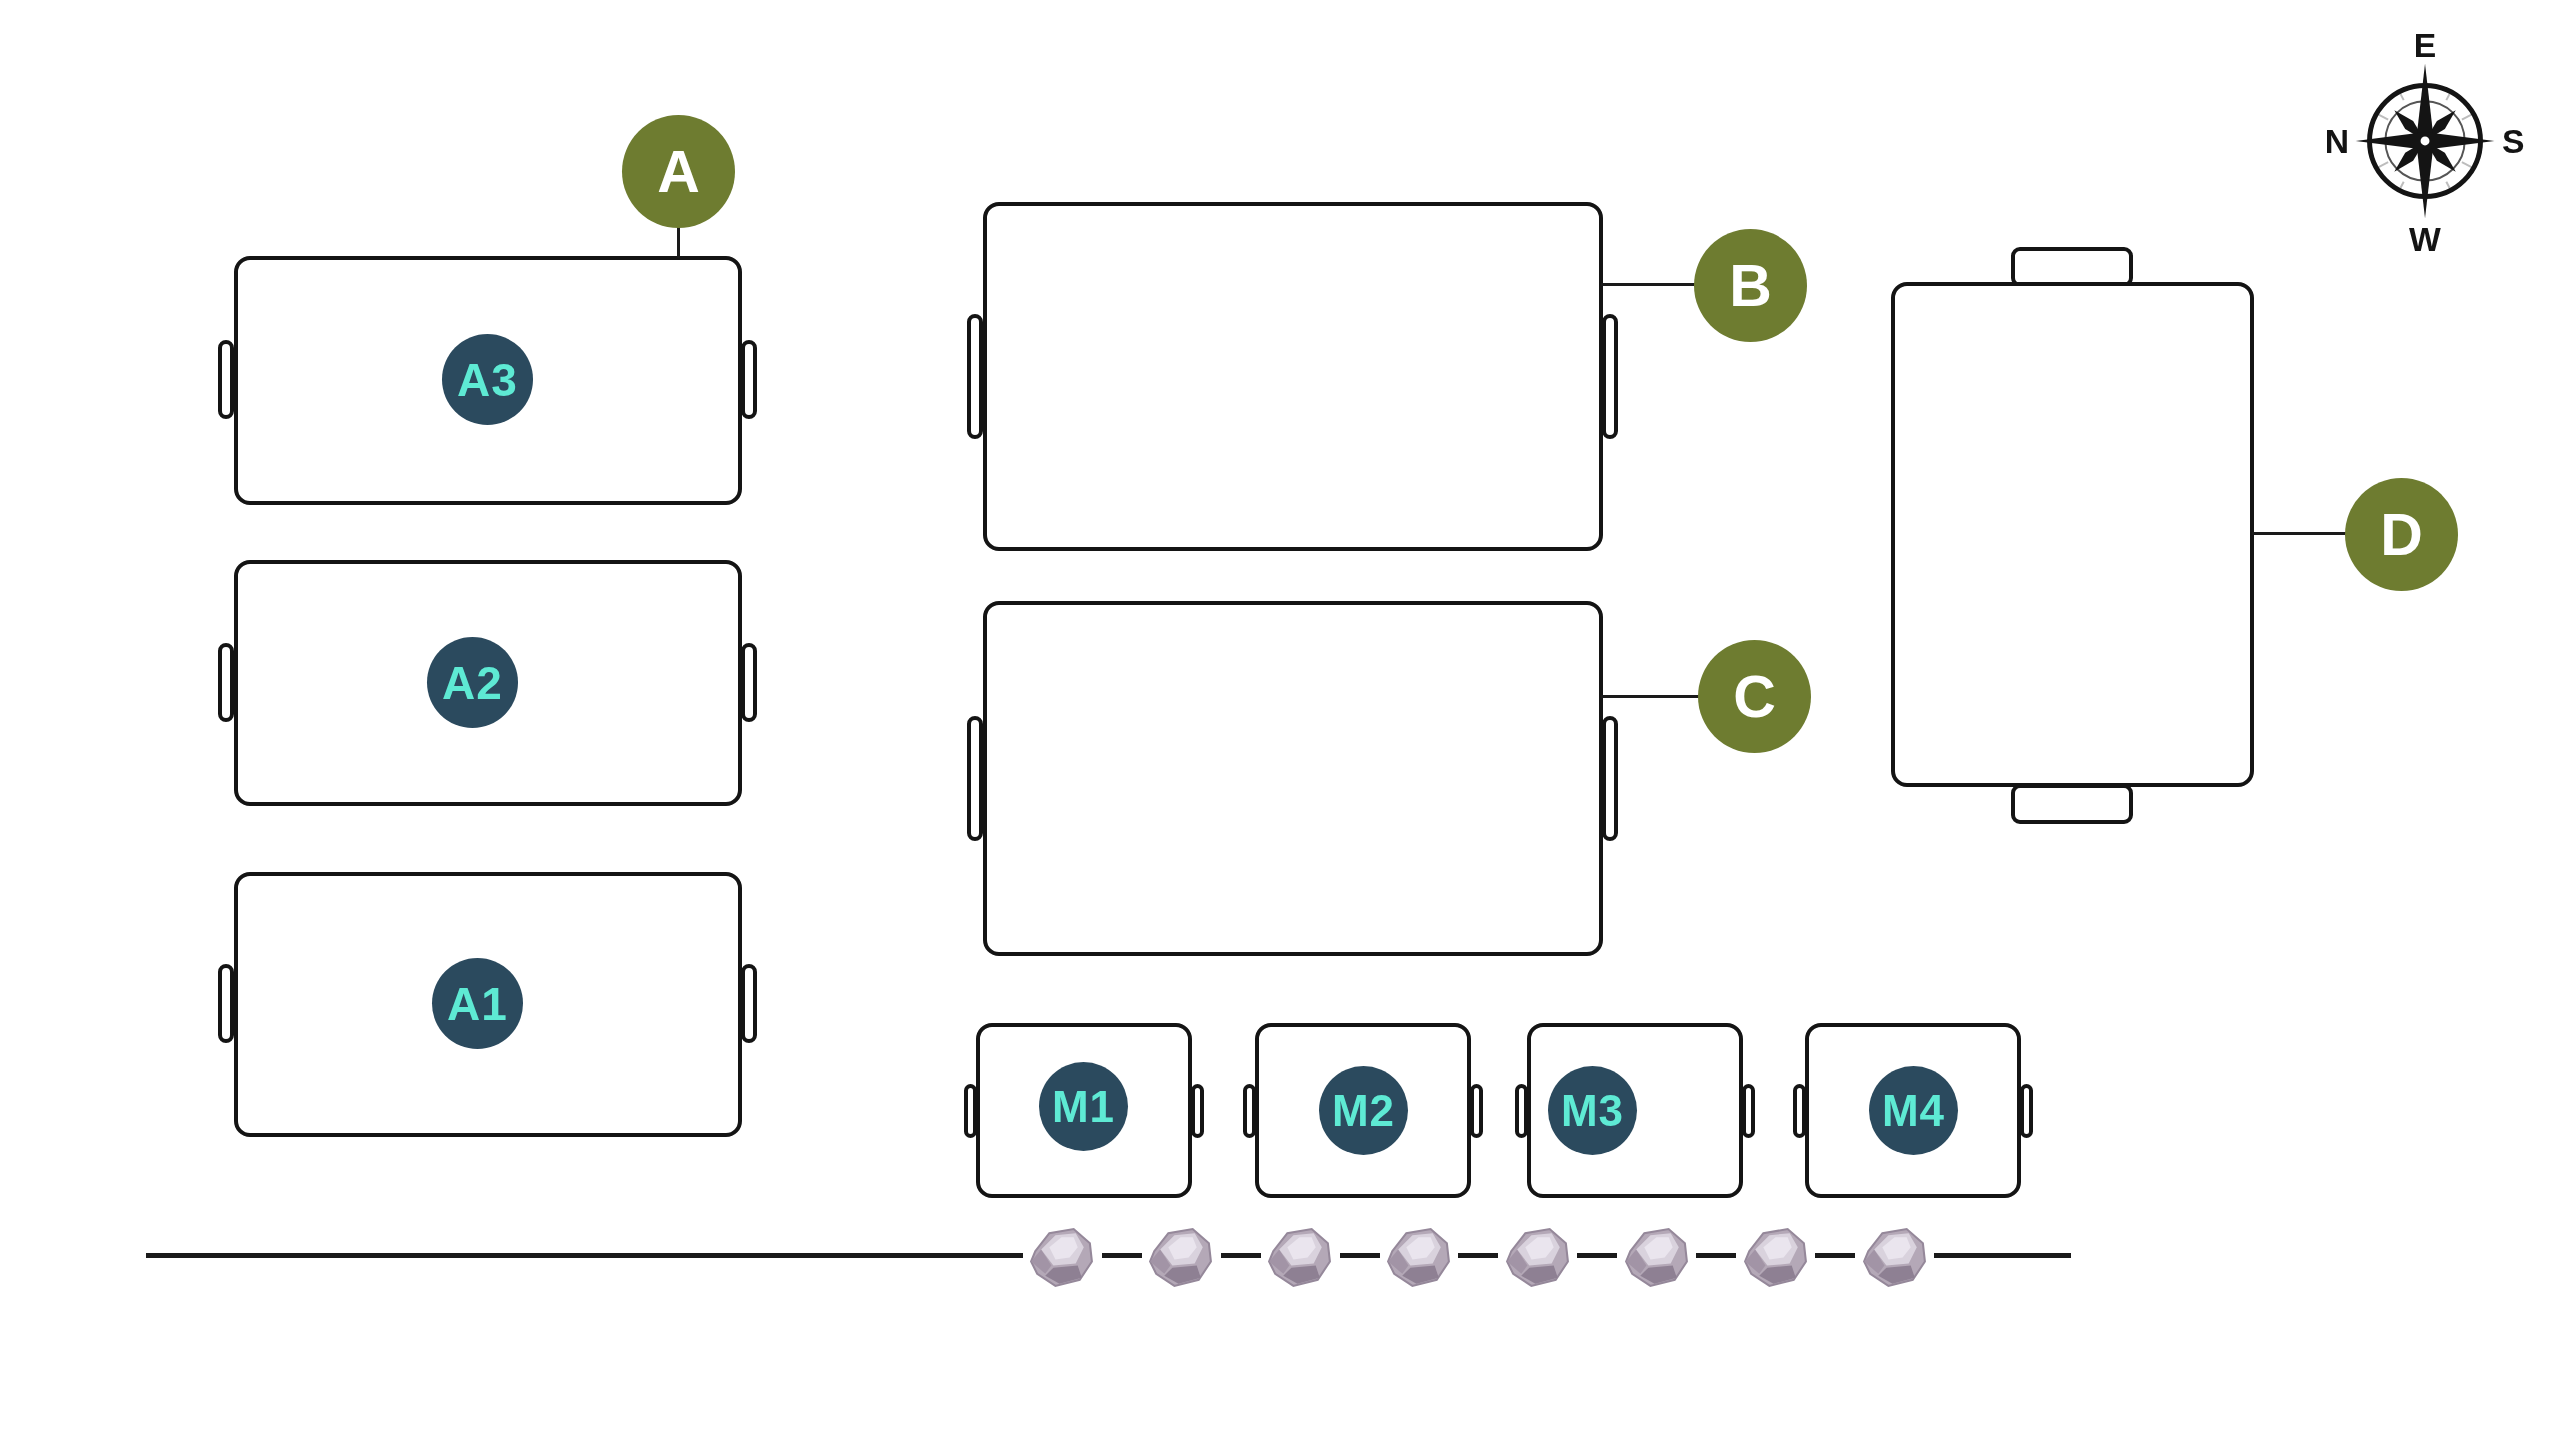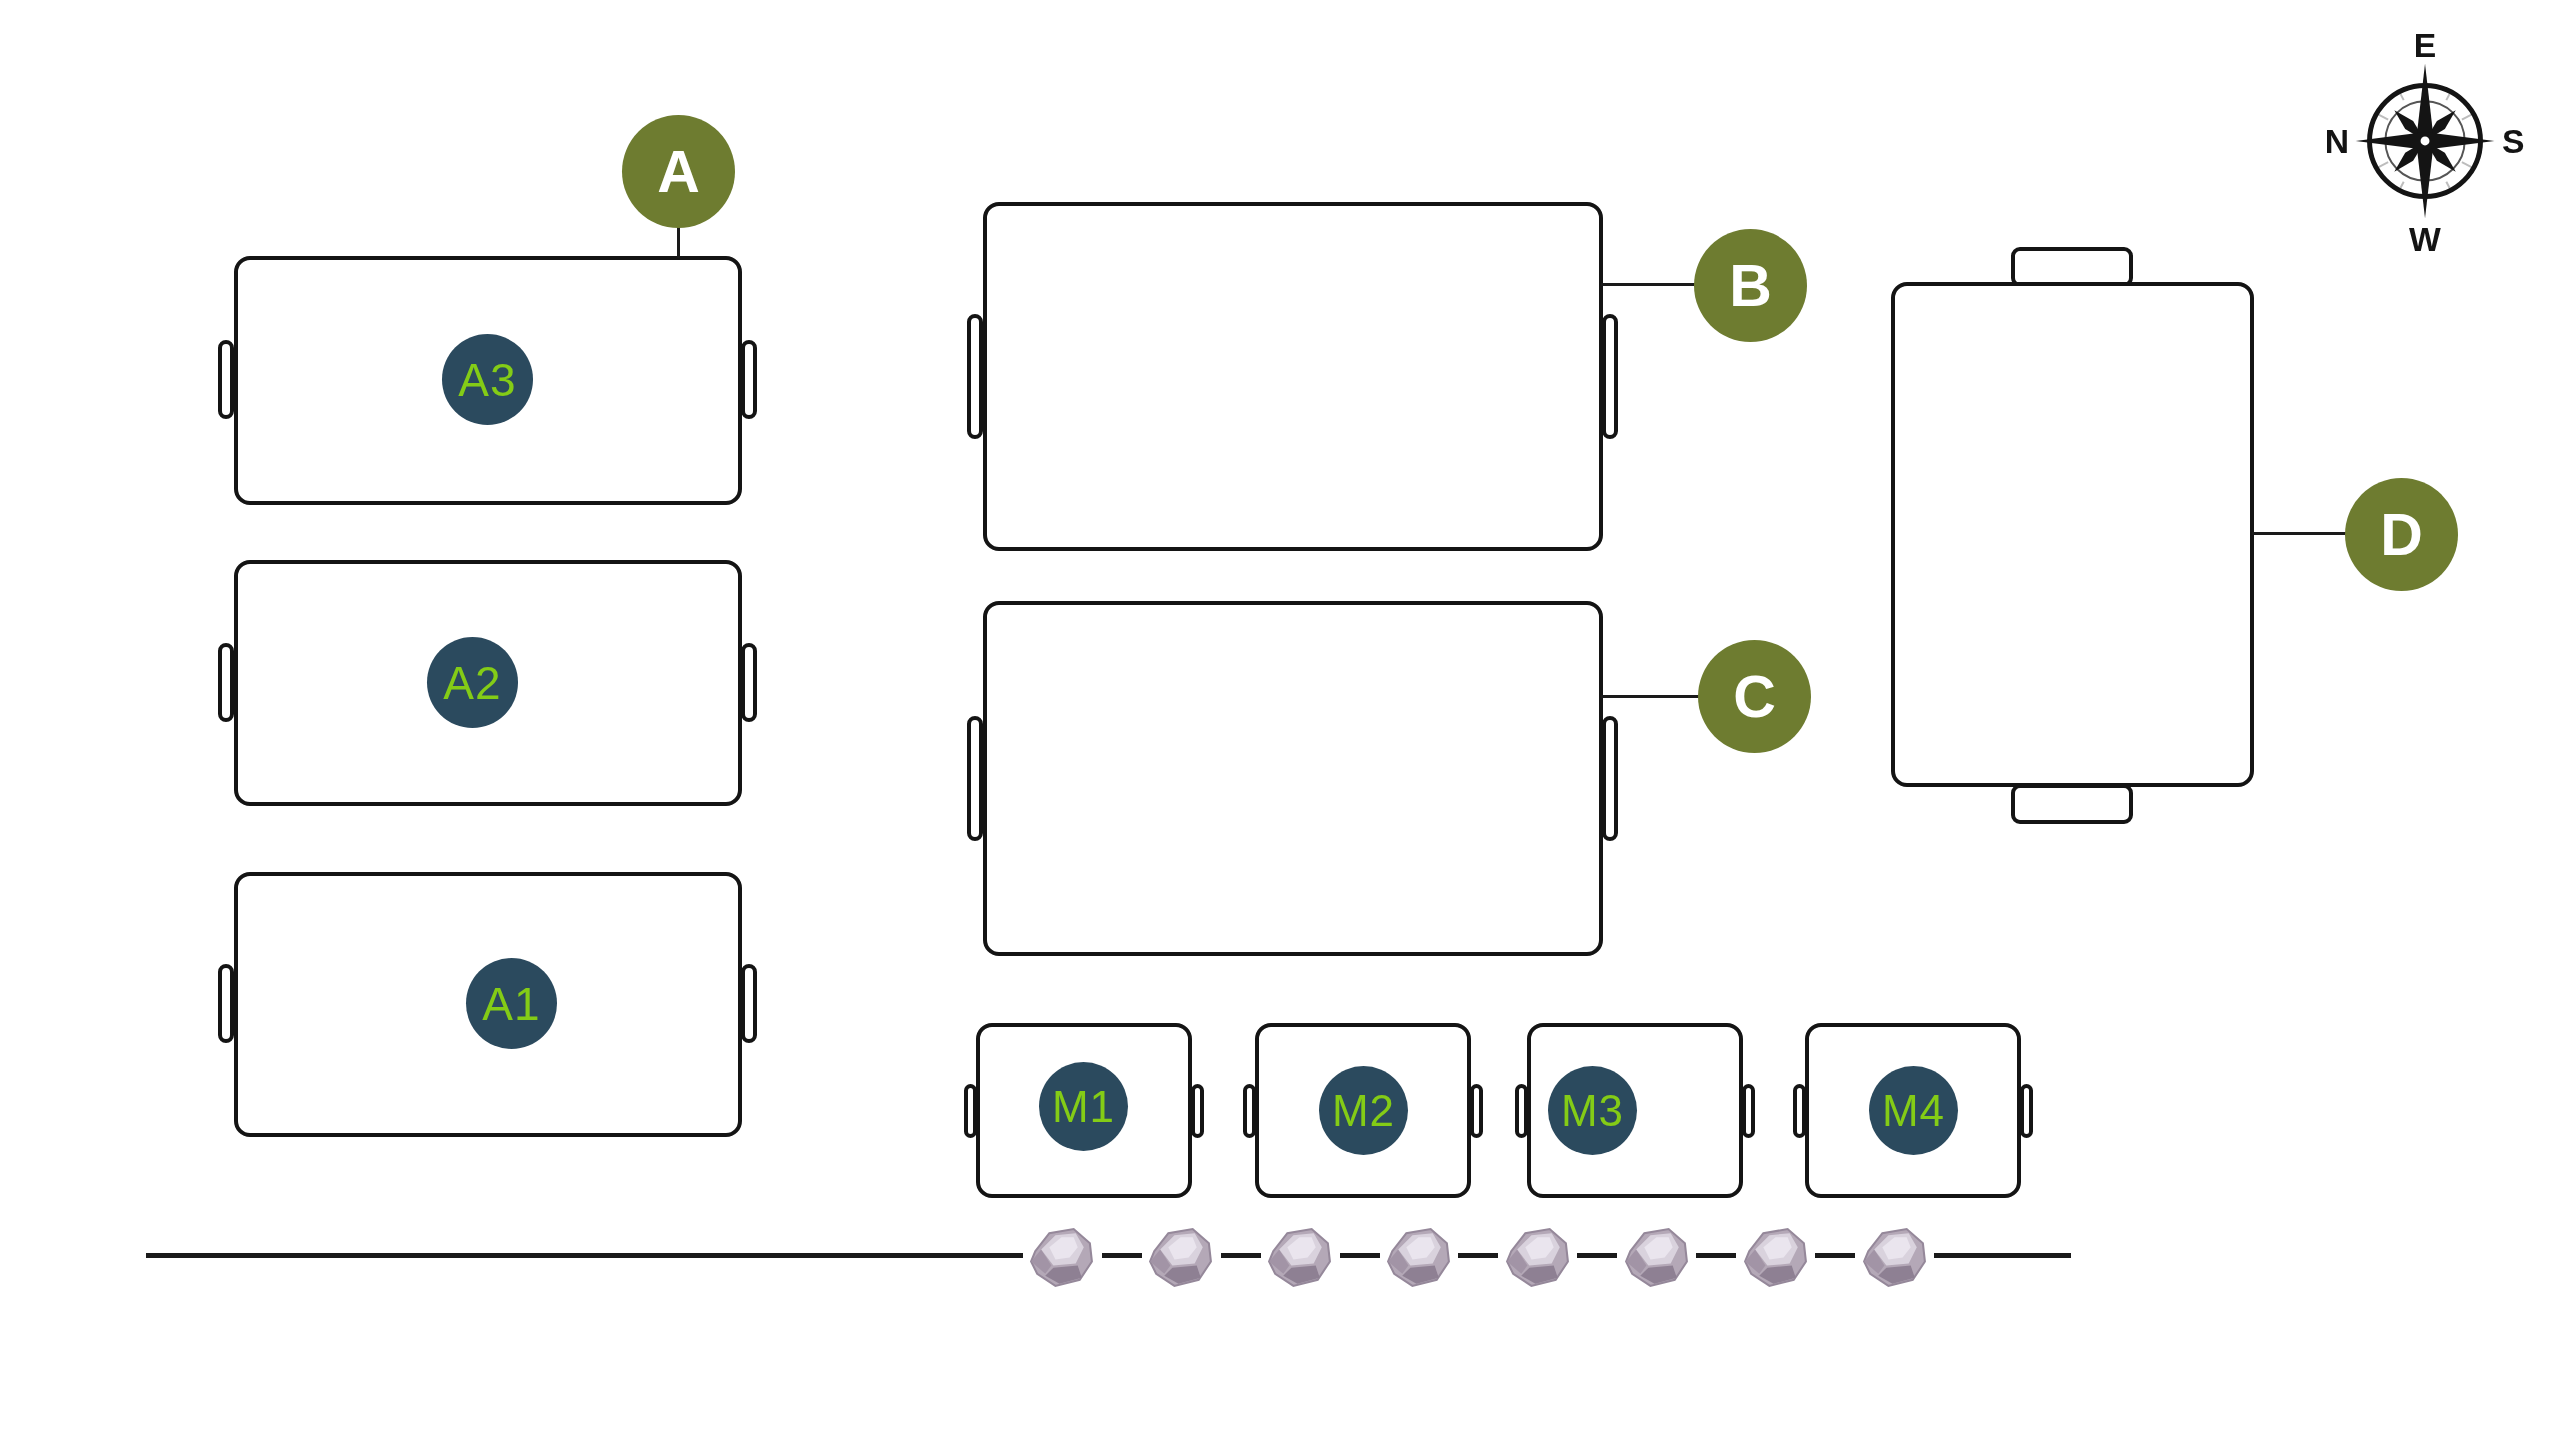--- a/index.html
+++ b/index.html
@@ -25,22 +25,22 @@
     border: 4px solid var(--stroke);
     border-radius: 9px;
   }
   .badge {
     position: absolute;
     display: flex;
     align-items: center;
     justify-content: center;
     border-radius: 50%;
     background: var(--badge);
-    color: #84cc16;
-    font-weight: 400;
+    color: #5eead4;
+    font-weight: 700;
     font-size: 46px;
     letter-spacing: 1px;
   }
   .badge.small { font-size: 44px; }
   .callout {
     position: absolute;
     width: 113px;
     height: 113px;
     display: flex;
     align-items: center;
@@ -72,21 +72,21 @@
   <div class="badge" style="left:442px;top:334px;width:91px;height:91px">A3</div>
 
   <div class="handle" style="left:218px;top:643px;width:16px;height:79px"></div>
   <div class="handle" style="left:741px;top:643px;width:16px;height:79px"></div>
   <div class="bed" style="left:234px;top:560px;width:508px;height:246px"></div>
   <div class="badge" style="left:427px;top:637px;width:91px;height:91px">A2</div>
 
   <div class="handle" style="left:218px;top:964px;width:16px;height:79px"></div>
   <div class="handle" style="left:741px;top:964px;width:16px;height:79px"></div>
   <div class="bed" style="left:234px;top:872px;width:508px;height:265px"></div>
-  <div class="badge" style="left:466px;top:958px;width:91px;height:91px">A1</div>
+  <div class="badge" style="left:432px;top:958px;width:91px;height:91px">A1</div>
 
   <div class="handle" style="left:967px;top:314px;width:16px;height:125px"></div>
   <div class="handle" style="left:1602px;top:314px;width:16px;height:125px"></div>
   <div class="bed" style="left:983px;top:202px;width:620px;height:349px"></div>
 
   <div class="handle" style="left:967px;top:716px;width:16px;height:125px"></div>
   <div class="handle" style="left:1602px;top:716px;width:16px;height:125px"></div>
   <div class="bed" style="left:983px;top:601px;width:620px;height:355px"></div>
 
   <div class="tab" style="left:2011px;top:247px;width:122px;height:40px"></div>

